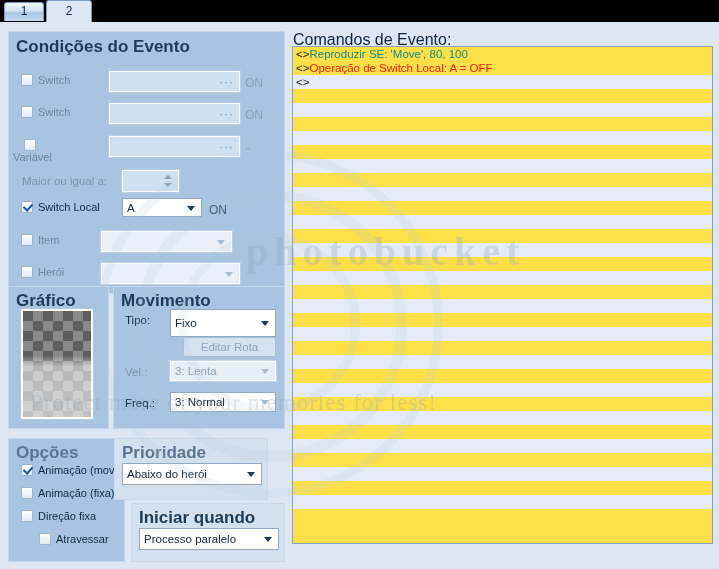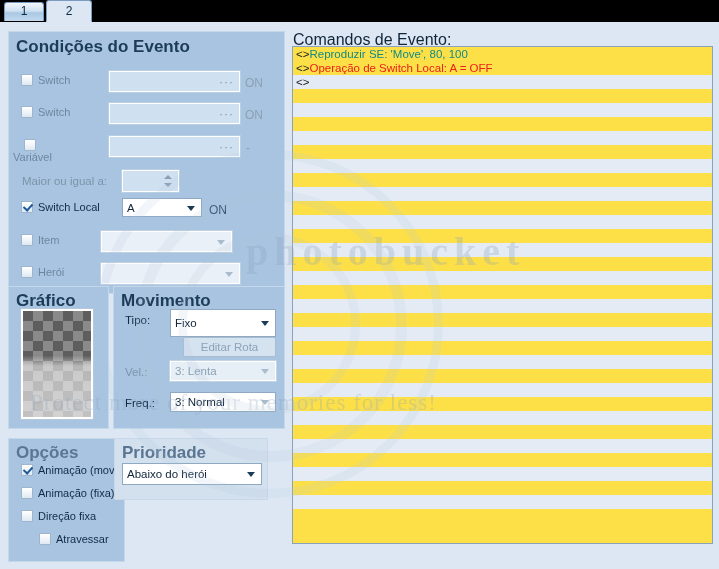--- a/index.html
+++ b/index.html
@@ -457,20 +457,27 @@
     </div>
 
     <div class="group group-pale" style="left:114px; top:416px; width:154px; height:62px;">
       <div class="group-title dim" style="left:7px; top:4px;">Prioridade</div>
       <div class="combo" style="left:7px; top:24px; width:140px; height:22px;">
         <span>Abaixo do herói</span>
         <span class="arrow"></span>
       </div>
     </div>
 
+    <div class="group group-pale" style="left:131px; top:481px; width:154px; height:59px;">
+      <div class="group-title" style="left:7px; top:4px;">Iniciar quando</div>
+      <div class="combo" style="left:7px; top:24px; width:140px; height:22px;">
+        <span>Processo paralelo</span>
+        <span class="arrow"></span>
+      </div>
+    </div>
 
     <div class="cmd-label" style="top:9px;">Comandos de Evento:</div>
     <div class="cmdlist" style="top:24px;" id="cmdlist">
         <div class="cmdrow"><span class="cmd-marker">&lt;&gt;</span><span style="color: rgb(15, 138, 134);">Reproduzir SE: 'Move', 80, 100</span></div>
         <div class="cmdrow"><span class="cmd-marker">&lt;&gt;</span><span style="color: rgb(232, 32, 26);">Operação de Switch Local: A = OFF</span></div>
         <div class="cmdrow alt"><span class="cmd-marker">&lt;&gt;</span><span style="color: rgb(34, 34, 34);"></span></div>
         <div class="cmdrow">&nbsp;</div>
         <div class="cmdrow alt">&nbsp;</div>
         <div class="cmdrow">&nbsp;</div>
         <div class="cmdrow alt">&nbsp;</div>

